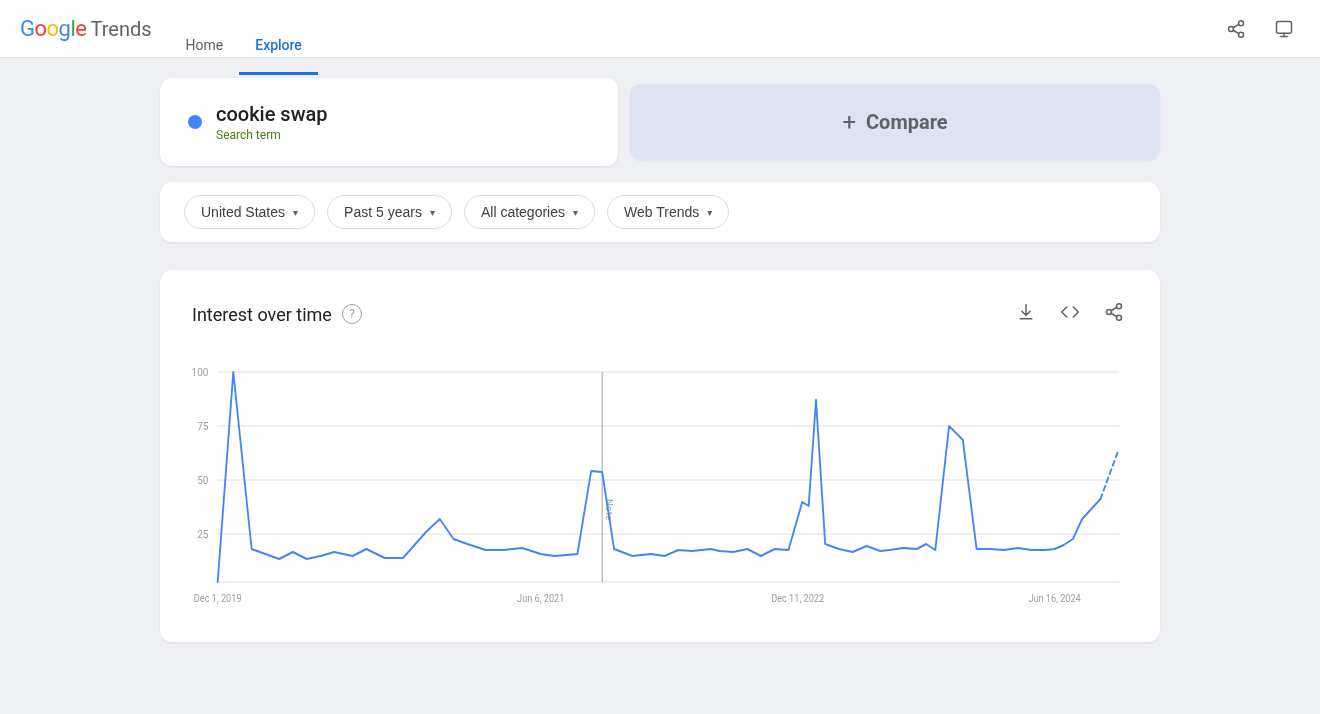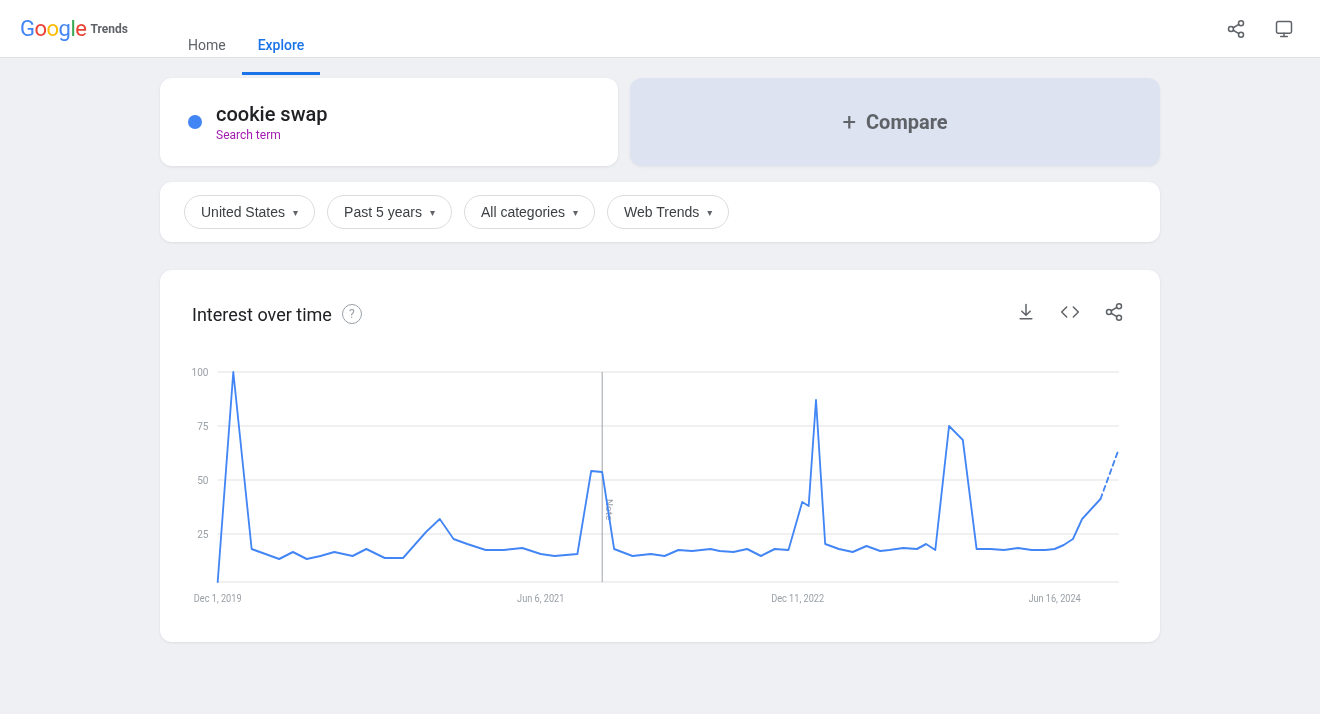--- a/index.html
+++ b/index.html
@@ -17,37 +17,37 @@
       display: flex;
       align-items: center;
       padding: 0 20px;
       border-bottom: 1px solid #e0e0e0;
       position: relative;
     }
     .logo {
       display: flex;
       align-items: center;
       gap: 4px;
-      margin-right: 44px;
+      margin-right: 18px;
     }
     .logo-google {
       font-size: 22px;
       font-weight: 400;
       letter-spacing: -0.5px;
     }
     .logo-g { color: #4285f4; }
     .logo-o1 { color: #ea4335; }
     .logo-o2 { color: #fbbc04; }
     .logo-g2 { color: #4285f4; }
     .logo-l { color: #34a853; }
     .logo-e { color: #ea4335; }
     .logo-trends {
-      font-size: 12px;
-      color: #5f6368;
-      font-weight: 700;
+      font-size: 20px;
+      color: #5f6368;
+      font-weight: 400;
     }
     .nav {
       display: flex;
       align-items: center;
       gap: 0;
       height: 100%;
     }
     .nav-item {
       height: 100%;
       display: flex;
@@ -88,20 +88,21 @@
     
     .main {
       padding: 20px 160px;
     }
 
     
     .search-row {
       display: flex;
       gap: 12px;
       margin-bottom: 16px;
+      align-items: center;
     }
     .search-card {
       background: #fff;
       border-radius: 12px;
       padding: 24px 28px;
       flex: 1;
       display: flex;
       align-items: center;
       gap: 14px;
       box-shadow: 0 1px 3px rgba(0,0,0,0.08);
@@ -113,21 +114,21 @@
       background: #4285f4;
       flex-shrink: 0;
     }
     .search-term-label {
       font-size: 20px;
       font-weight: 500;
       color: #202124;
     }
     .search-type {
       font-size: 12px;
-      color: #a21caf;
+      color: #4d7c0f;
       margin-top: 2px;
     }
     .compare-card {
       background: #dde3f0;
       border-radius: 12px;
       padding: 24px 28px;
       width: 530px;
       display: flex;
       align-items: center;
       justify-content: center;

